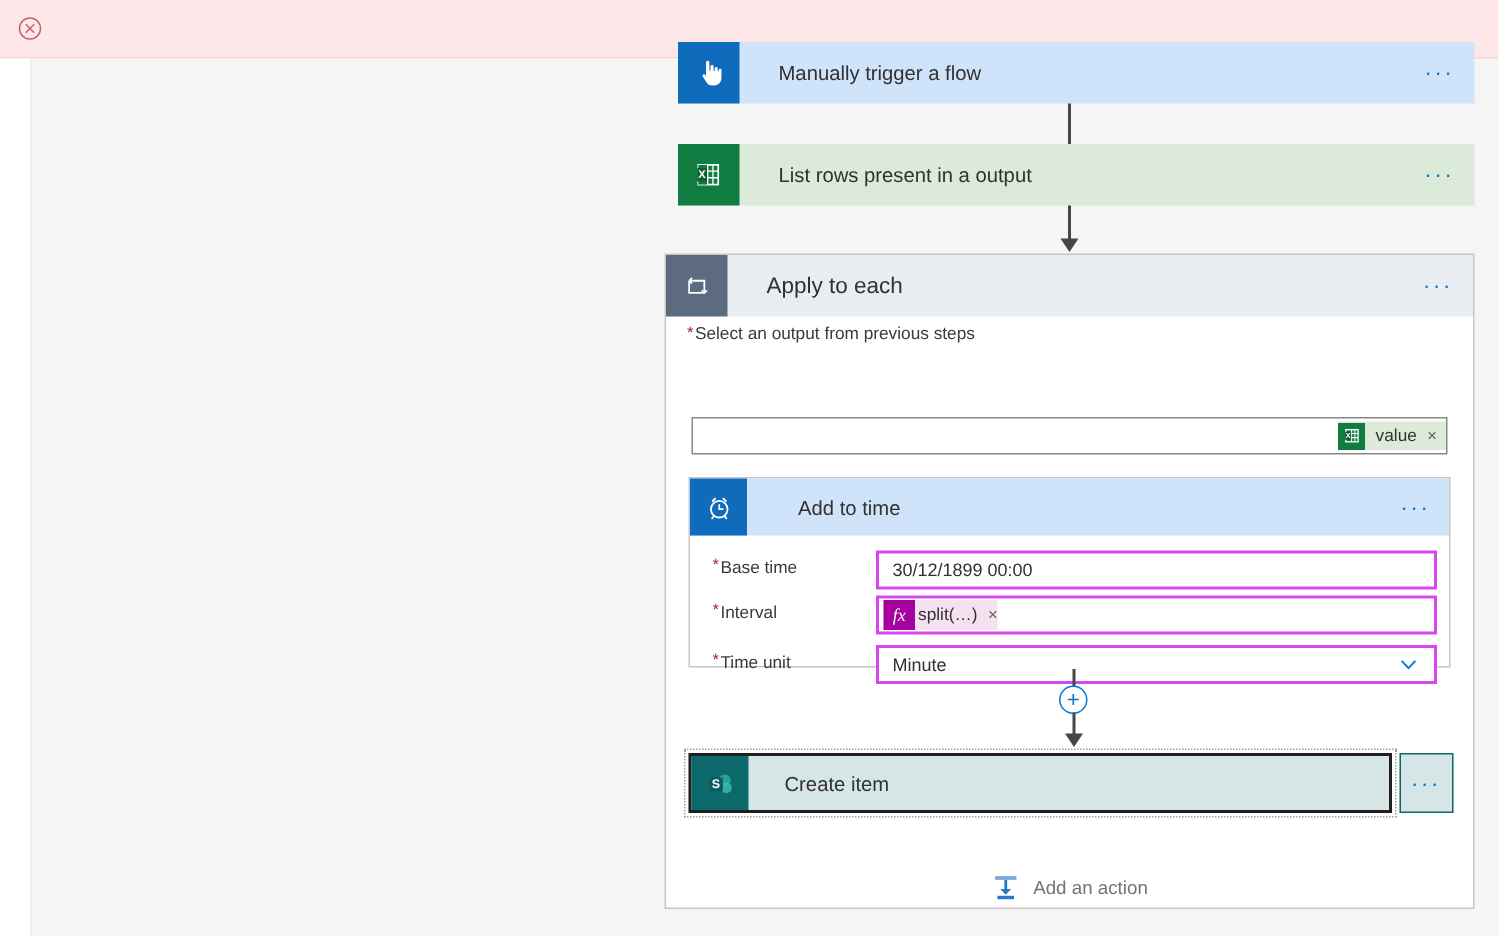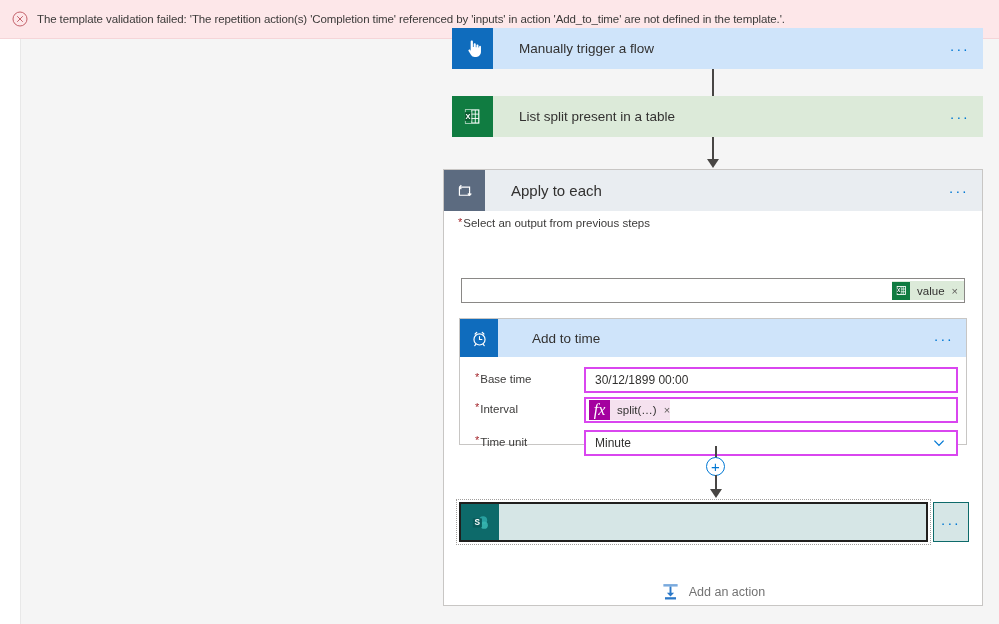--- a/index.html
+++ b/index.html
@@ -243,25 +243,25 @@
     align-items: center;
     height: 20px;
     background: #f5e1ef;
   }
   .fx-badge {
     width: 21px; height: 20px;
     background: #a4019f;
     color: #ffffff;
     font-style: italic;
     font-family: "Liberation Serif", serif;
-    font-size: 16px;
+    font-size: 12px;
     display: inline-flex;
     align-items: center;
     justify-content: center;
-    margin-right: 7px;
+    margin-right: 2px;
   }
   .chevron-down {
     position: absolute;
     right: 11px;
     width: 12px; height: 12px;
   }
 
   
   #plus-circle {
     position: absolute;
@@ -330,21 +330,20 @@
 </head>
 <body>
 
 <div class="error-bar">
   <span class="error-icon">
     <svg viewBox="0 0 16 16" width="16" height="16">
       <circle cx="8" cy="8" r="7" fill="none" stroke="#c4626b" stroke-width="1"></circle>
       <path d="M5.2 5.2 L10.8 10.8 M10.8 5.2 L5.2 10.8" stroke="#c4626b" stroke-width="1" fill="none"></path>
     </svg>
   </span>
-  <span class="error-text">The template validation failed: 'The repetition action(s) 'Completion time' referenced by 'inputs' in action 'Add_to_time' are not defined in the template.'.</span>
 </div>
 
 <div class="canvas">
 
   <div class="leftgutter"></div>
 
   <div class="card" id="card-trigger">
     <div class="card-icon">
       <svg viewBox="0 0 24 24" width="20" height="20">
         <path d="M9.2 3.2c0-.75.6-1.35 1.35-1.35s1.35.6 1.35 1.35v6.4h.9V6.4c0-.7.55-1.25 1.25-1.25s1.25.55 1.25 1.25v3.5h.85V7.9c0-.68.55-1.2 1.2-1.2s1.2.52 1.2 1.2v2.3h.8V9.3c0-.62.5-1.1 1.12-1.1.62 0 1.1.48 1.1 1.1v6.1c0 3.4-2.4 6.1-5.6 6.1h-2c-2 0-3.3-.9-4.3-2.4l-3-4.6c-.4-.6-.2-1.35.4-1.7.55-.33 1.3-.17 1.68.37L9.2 15.1z" fill="#ffffff"></path>
@@ -360,21 +359,21 @@
   <div class="card" id="card-listrows">
     <div class="card-icon">
       <svg viewBox="0 0 24 24" width="21" height="21">
         <rect x="4" y="4.5" width="15.2" height="15" fill="none" stroke="#ffffff" stroke-width="1.3"></rect>
         <rect x="4" y="4.5" width="7" height="15" fill="#107c41"></rect>
         <path d="M11.2 4.5 v15 M4 9.3 h15.2 M4 14.3 h15.2 M15.2 4.5 v15" stroke="#ffffff" stroke-width="1"></path>
         <rect x="3.2" y="7" width="7.4" height="10" fill="#0b5c31"></rect>
         <text x="6.9" y="14.6" font-family="Liberation Sans, sans-serif" font-size="8.5" font-weight="bold" fill="#ffffff" text-anchor="middle">X</text>
       </svg>
     </div>
-    <div class="card-body">List split present in a table</div>
+    <div class="card-body">List rows present in a output</div>
     <div class="card-dots">...</div>
   </div>
 
   <div class="connector" style="left:712px; top:98px; height:24px;"></div>
   <div class="arrowhead" style="left:707px; top:120px;"></div>
 
   <div id="scope-applytoeach">
 
     <div id="scope-header">
       <div class="card-icon">
@@ -467,20 +466,21 @@
 
     <div id="card-createitem">
       <div class="card-icon">
         <svg viewBox="0 0 24 24" width="21" height="21">
           <circle cx="15" cy="9.5" r="4.6" fill="#2aa3a3" opacity="0.95"></circle>
           <circle cx="16.2" cy="15" r="4.2" fill="#36b6b0" opacity="0.9"></circle>
           <rect x="3.2" y="7.2" width="10.4" height="10.4" rx="0.8" fill="#0a5c5c"></rect>
           <text x="8.4" y="15.2" font-family="Liberation Sans, sans-serif" font-size="9.5" font-weight="bold" fill="#ffffff" text-anchor="middle">S</text>
         </svg>
       </div>
+      <div class="card-body">Create item</div>
     </div>
     <div id="card-createitem-dots">...</div>
 
     <div id="add-an-action">
       <span class="aa-icon">
         <svg viewBox="0 0 20 20" width="19" height="19">
           <rect x="2.5" y="2.2" width="15" height="2.6" fill="#7aaadd"></rect>
           <rect x="9" y="4.8" width="2" height="7.2" fill="#2b78c8"></rect>
           <path d="M6.2 11.2 L10 15.2 L13.8 11.2 Z" fill="#2b78c8"></path>
           <rect x="4.2" y="16" width="11.6" height="2.4" fill="#2b78c8"></rect>

